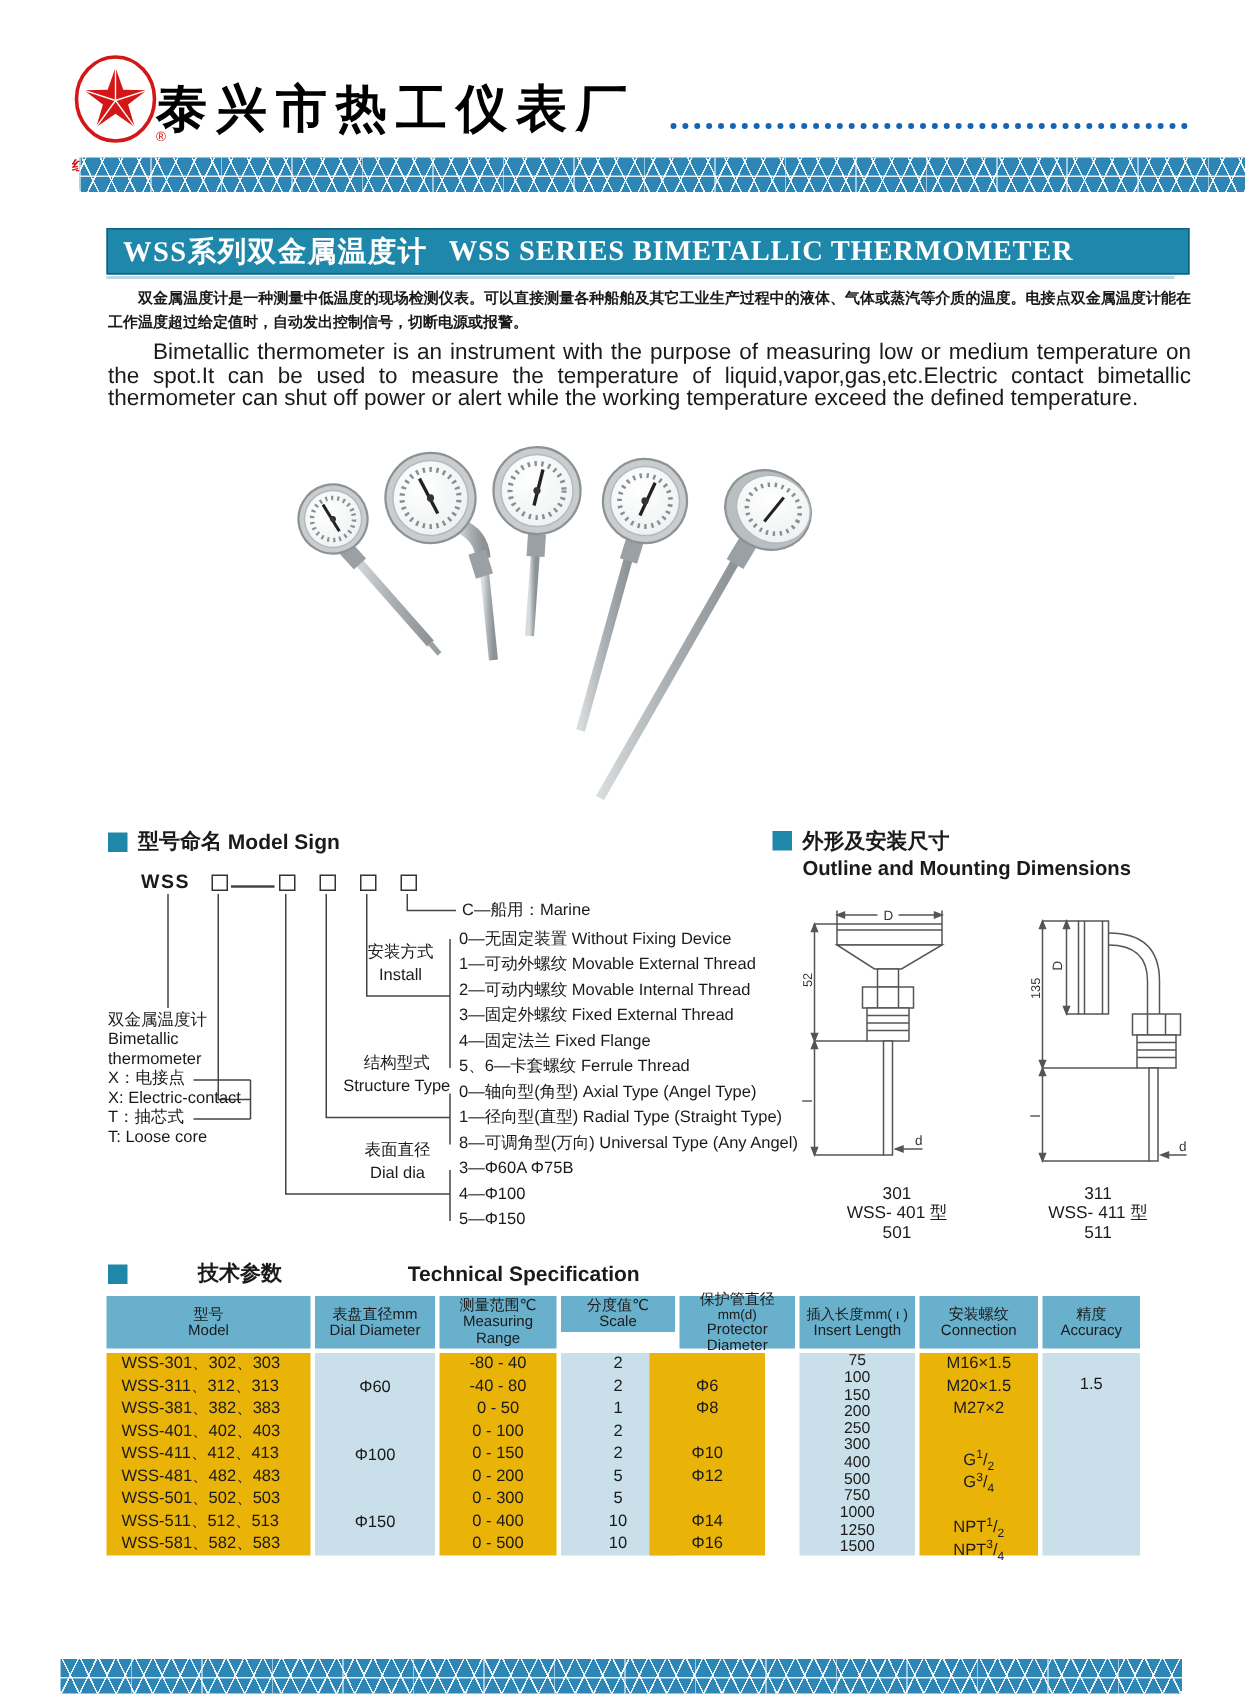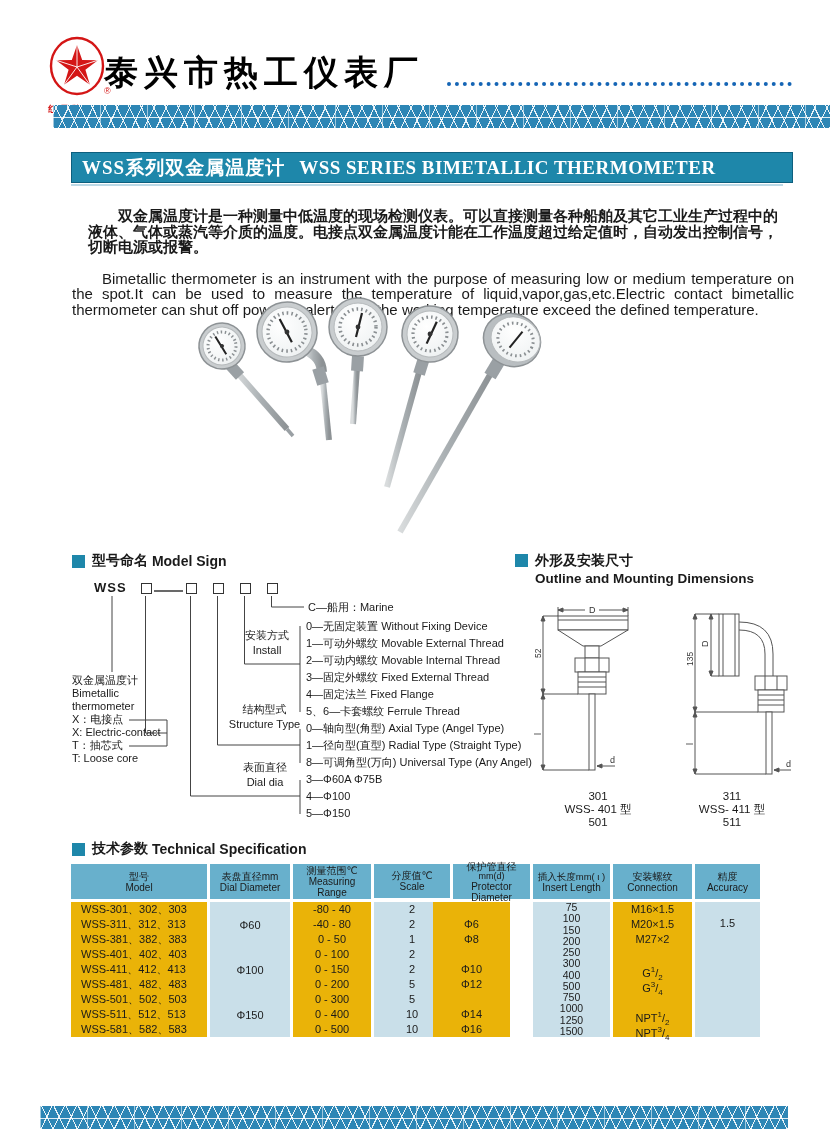--- a/index.html
+++ b/index.html
@@ -25,21 +25,21 @@
   
   .titlebar{background:#1e87aa;border:1px solid #0d5f7e;color:#fff;
     font-family:Liberation Serif, serif;font-weight:bold;
     display:flex;align-items:center;padding-left:10px;white-space:nowrap;}
   .titlebar .cn{font-size:19px;letter-spacing:1px;}
   .titlebar .en{font-size:19px;margin-left:14px;letter-spacing:.5px;}
   .title-underline{background:#bcd9e6;}
 
   
   .intro{width:722px;text-align:justify;}
-  .intro .cn{font-size:15px;font-weight:bold;line-height:15.5px;text-indent:2em;margin:16px;}
+  .intro .cn{font-size:10px;font-weight:bold;line-height:15.5px;text-indent:2em;margin:0;}
   .intro .en{font-size:15px;line-height:15.5px;text-indent:2em;margin:4px 0 4px 0;}
 
   
   .sec-head{display:flex;align-items:center;font-weight:bold;font-size:14px;}
   .bullet{width:13px;height:13px;background:#1e87aa;margin-right:7px;flex:0 0 auto;}
 
   
   .slot{width:9px;height:9px;border:1.3px solid #333;background:#fff;}
   .ms-prefix{font-size:13px;font-weight:bold;letter-spacing:1px;}
   .opt-list div{height:17px;line-height:17px;font-size:11px;white-space:nowrap;}
@@ -345,40 +345,40 @@
       <div>311</div>
       <div class="mid">
         <span>WSS-</span>
         <span>411</span>
         <span>型</span>
       </div>
       <div>511</div>
     </div>
   </div>
 
-  <div class="abs sec-head" style="left:72px;top:840px;">
+  <div class="abs sec-head" style="left:72px;top:840px;gap:40px;">
     <span class="bullet"></span>
     <span>技术参数</span>&nbsp;
     <span>Technical Specification</span>
   </div>
 
   <div class="abs" style="left:71px;top:864px;width:689px;height:175px;">
       <div class="abs hcell" style="left: 0px; top: 0px; width: 136px; height: 35px;">
         <div class="cn">型号</div>
         <div class="en">Model</div>
       </div>
       <div class="abs hcell" style="left: 139px; top: 0px; width: 80px; height: 35px;">
         <div class="cn">表盘直径mm</div>
         <div class="en">Dial Diameter</div>
       </div>
       <div class="abs hcell" style="left: 222px; top: 0px; width: 78px; height: 35px;">
         <div class="cn">测量范围℃</div>
         <div class="en">Measuring Range</div>
       </div>
-      <div class="abs hcell" style="left: 303px; top: 0px; width: 76px; height: 34px;">
+      <div class="abs hcell" style="left: 303px; top: 0px; width: 76px; height: 24px;">
         <div class="cn">分度值℃</div>
         <div class="en">Scale</div>
       </div>
       <div class="abs hcell" style="left: 382px; top: 0px; width: 77px; height: 35px;">
         <div class="cn">保护管直径</div>
         <div class="cn2">mm(d)</div>
         <div class="en">Protector Diameter</div>
       </div>
       <div class="abs hcell small-cn" style="left: 462px; top: 0px; width: 77px; height: 35px;">
         <div class="cn">插入长度mm( ι )</div>

